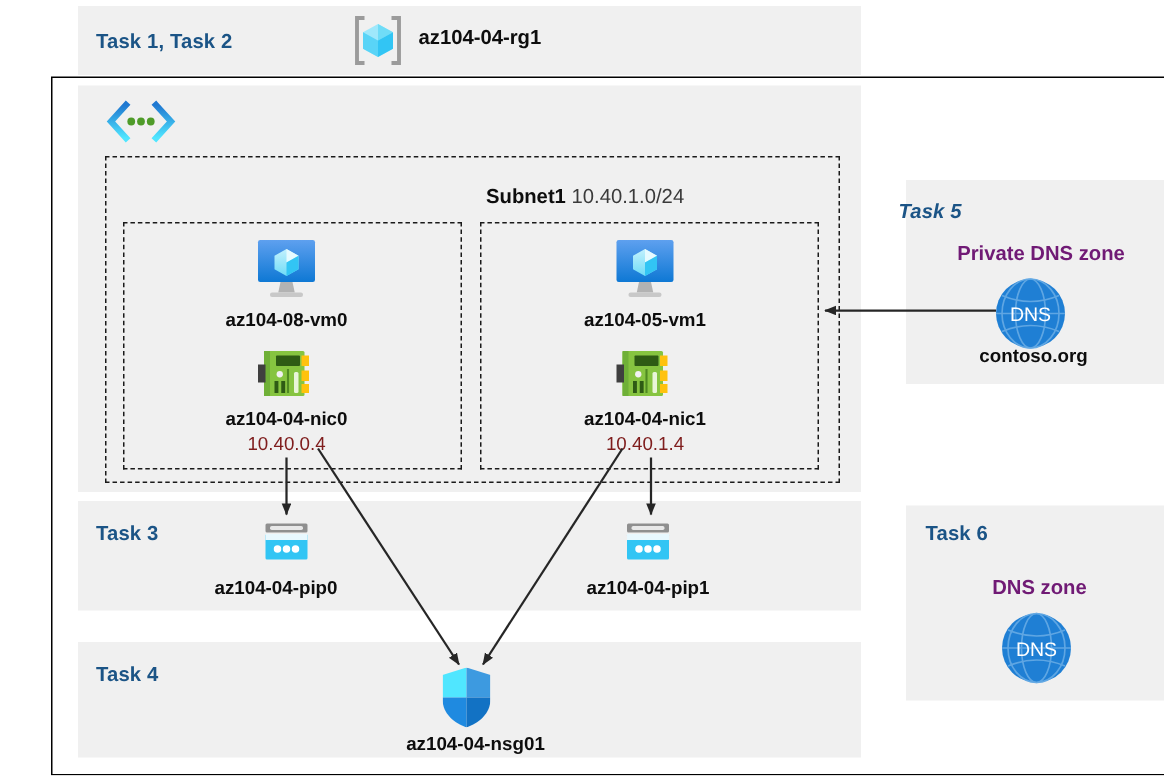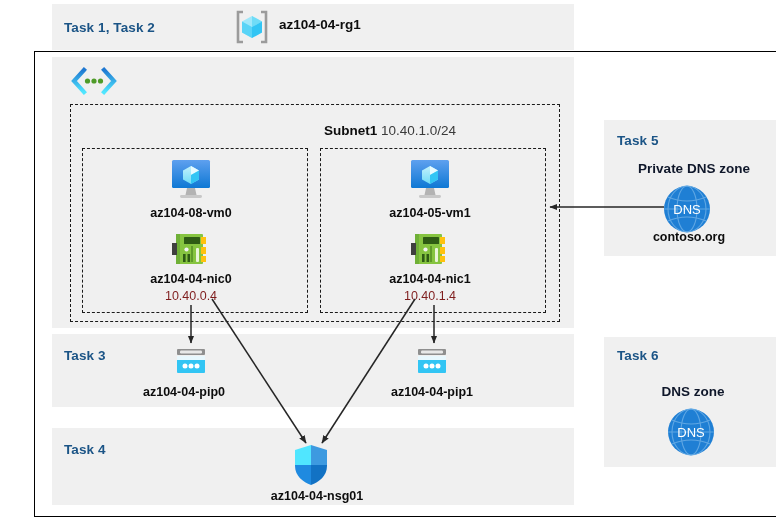--- a/index.html
+++ b/index.html
@@ -79,21 +79,21 @@
     font-weight: normal;
     color: #7f1d1d;
     white-space: nowrap;
     transform: translateX(-50%);
   }
   .zone-title {
     position: absolute;
     text-align: left;
     font-size: 13.5px;
     font-weight: bold;
-    color: #0f172a;
+    color: #701a75;
     white-space: nowrap;
     transform: translateX(-50%);
   }
 
   
   .icon {
     position: absolute;
     transform: translateX(-50%);
     line-height: 0;
   }
@@ -279,21 +279,21 @@
         <rect x="4" y="2" width="16" height="20" fill="#50e6ff"></rect>
         <rect x="20" y="2" width="16" height="20" fill="#3d9ae0"></rect>
         <rect x="4" y="22" width="16" height="20" fill="#1f8ae0"></rect>
         <rect x="20" y="22" width="16" height="20" fill="#1272c4"></rect>
       </g>
     </svg>
   </div>
   <div class="node-label" style="left:283px; top:489px;">az104-04-nsg01</div>
 
   <div class="panel" style="left:570px; top:120px; width:178px; height:136px;"></div>
-  <div class="task-label" style="left:583px; top:133px;">Task 5</div>
+  <div class="task-label" style="left:565px; top:133px;font-style:italic;">Task 5</div>
   <div class="zone-title" style="left:660px; top:161px;">Private DNS zone</div>
 
   <div class="icon" style="left:653px; top:184px;">
     <svg width="50" height="50" viewBox="0 0 50 50">
       <circle cx="25" cy="25" r="23" fill="#1f7fd4"></circle>
       <g stroke="#63a9e4" stroke-width="1.1" fill="none" opacity="0.95">
         <ellipse cx="25" cy="25" rx="10" ry="23"></ellipse>
         <ellipse cx="25" cy="25" rx="19" ry="23"></ellipse>
         <line x1="2" y1="25" x2="48" y2="25"></line>
         <path d="M6 13 Q25 21 44 13"></path>

